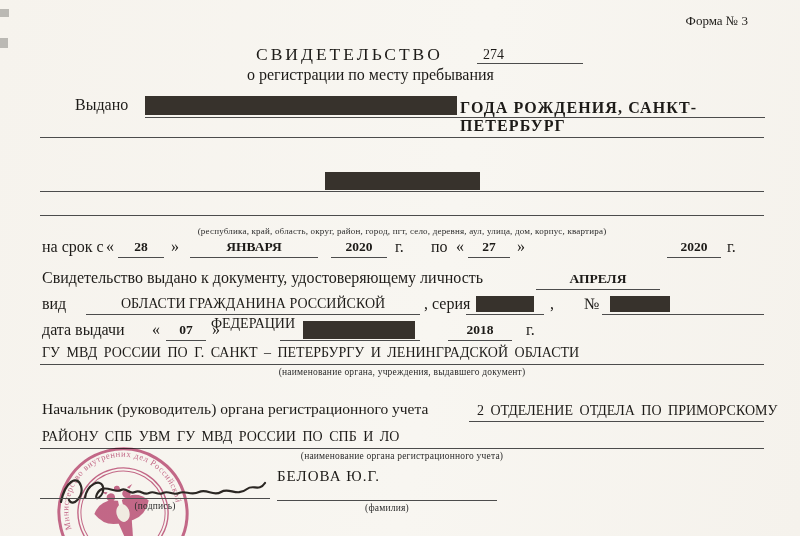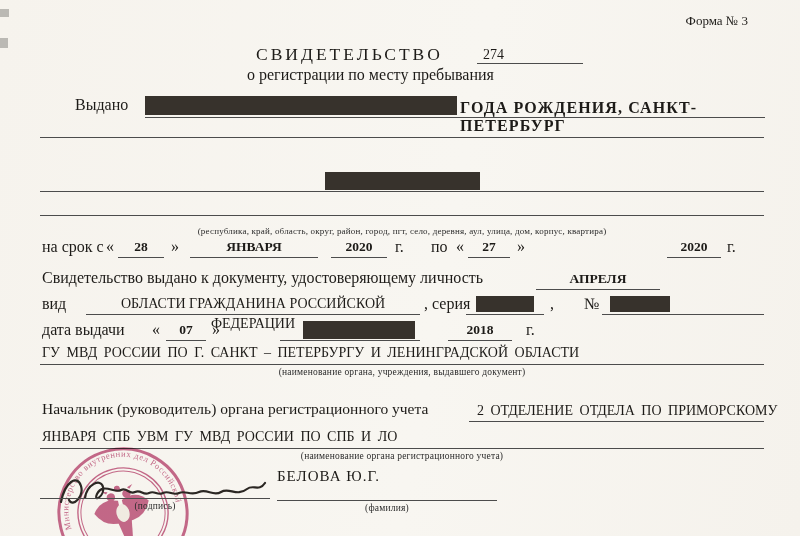--- a/index.html
+++ b/index.html
@@ -89,21 +89,21 @@
   <div class="cell" style="left:448px;top:320px;width:64px;">2018</div>
   <div class="abs t16" style="left:526px;top:321px;">г.</div>
 
   <div class="abs upper-ws" style="left:42px;top:345px;font-size:14px;">ГУ МВД РОССИИ ПО Г. САНКТ – ПЕТЕРБУРГУ И ЛЕНИНГРАДСКОЙ ОБЛАСТИ</div>
   <div class="line" style="left:40px;top:364px;width:724px;"></div>
   <div class="abs cap" style="left:40px;top:367px;width:724px;">(наименование органа, учреждения, выдавшего документ)</div>
 
   <div class="abs" style="left:42px;top:400px;font-size:15.5px;">Начальник (руководитель) органа регистрационного учета</div>
   <div class="abs upper-ws" style="left:477px;top:403px;font-size:14px;">2 ОТДЕЛЕНИЕ ОТДЕЛА ПО ПРИМОРСКОМУ</div>
   <div class="line" style="left:469px;top:421px;width:295px;"></div>
-  <div class="abs upper-ws" style="left:42px;top:429px;font-size:14px;">ЯНВАРЯ СПБ УВМ ГУ МВД РОССИИ ПО СПБ И ЛО</div>
+  <div class="abs upper-ws" style="left:42px;top:429px;font-size:14px;">РАЙОНУ СПБ УВМ ГУ МВД РОССИИ ПО СПБ И ЛО</div>
   <div class="line" style="left:40px;top:448px;width:724px;"></div>
   <div class="abs cap" style="left:40px;top:451px;width:724px;">(наименование органа регистрационного учета)</div>
 
   <div class="stamp-wrap">
     <svg width="140" height="140" viewBox="0 0 140 140">
       <circle cx="70" cy="70" r="64" fill="none" stroke="#c0527c" stroke-width="3"></circle>
       <circle cx="70" cy="70" r="45" fill="none" stroke="#c0527c" stroke-width="1.4"></circle>
       <circle cx="70" cy="70" r="42" fill="none" stroke="#c0527c" stroke-width="1"></circle>
       <defs>
         <path id="arcTop" d="M 17 78 A 54 54 0 1 1 123 78"></path>

